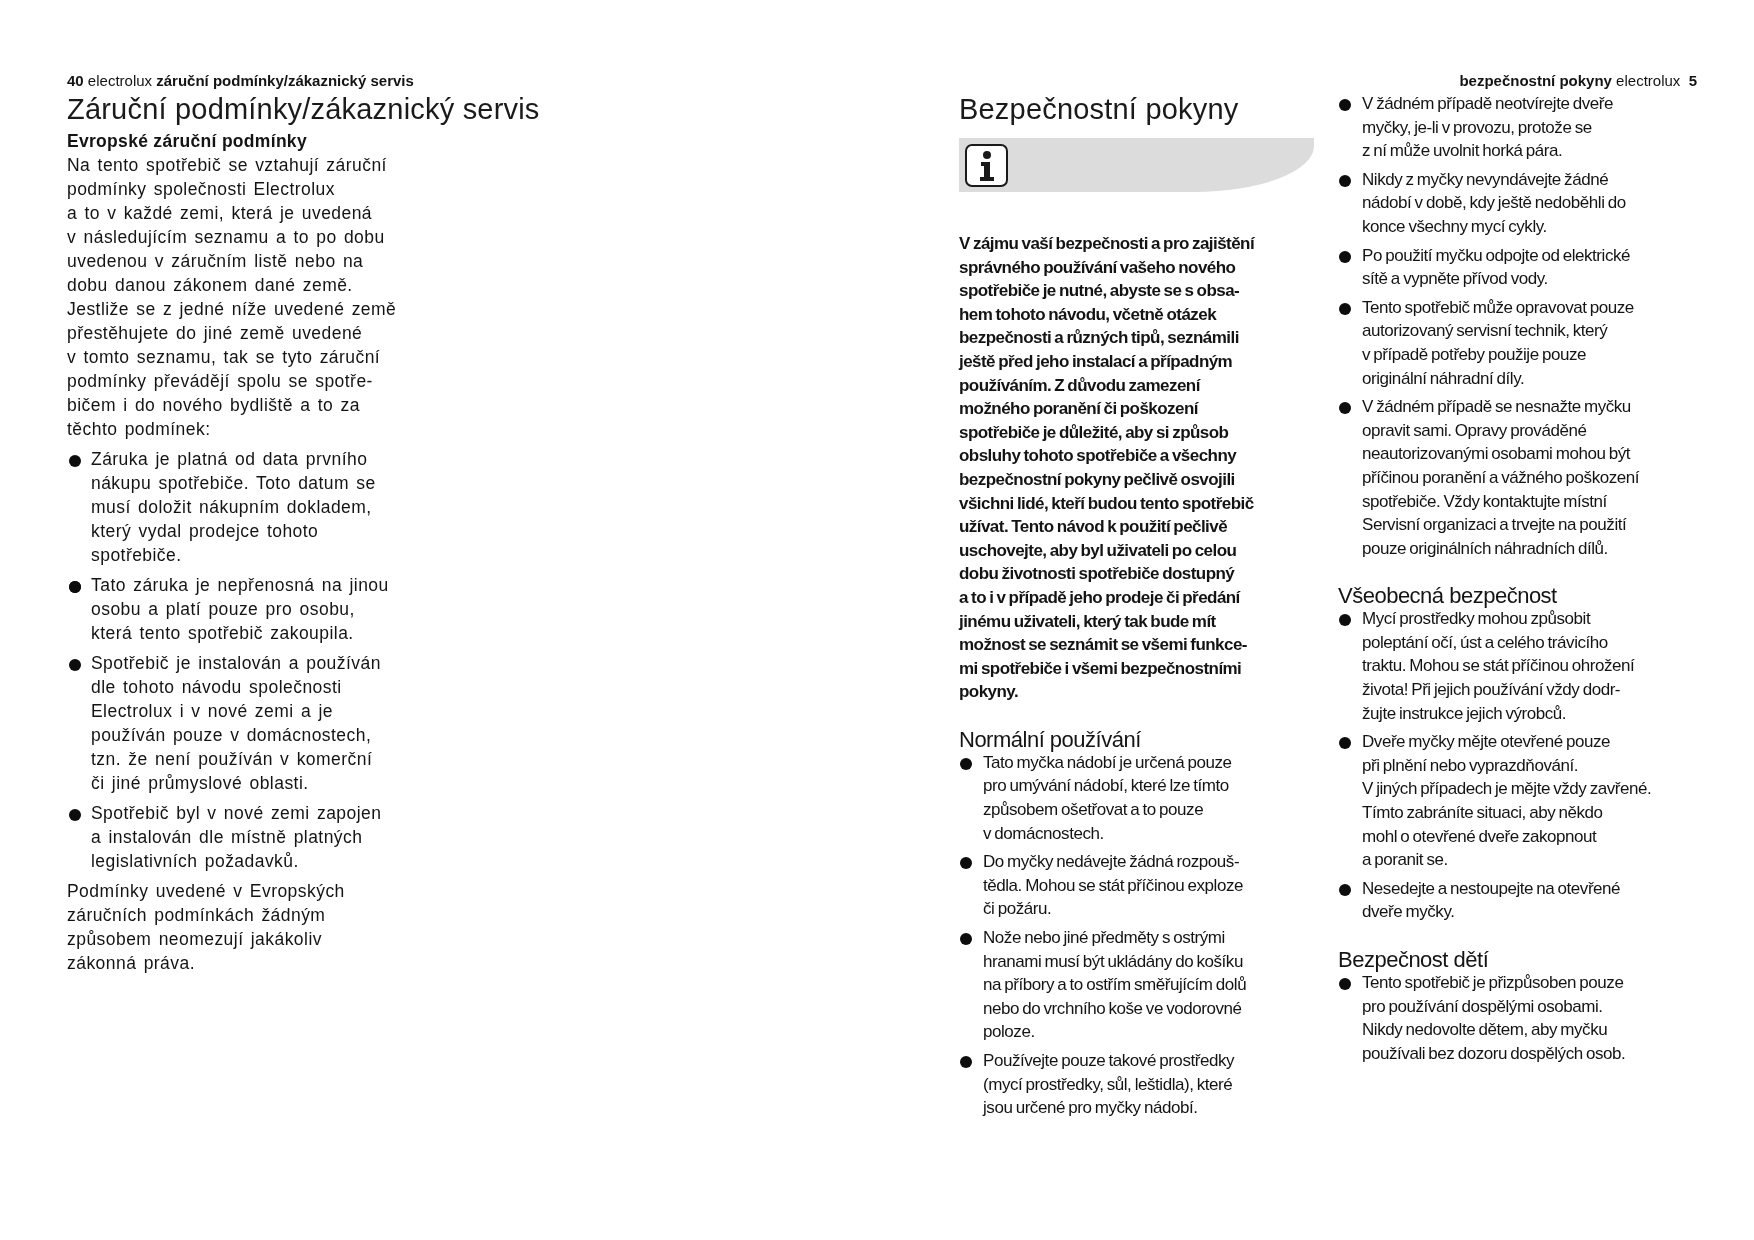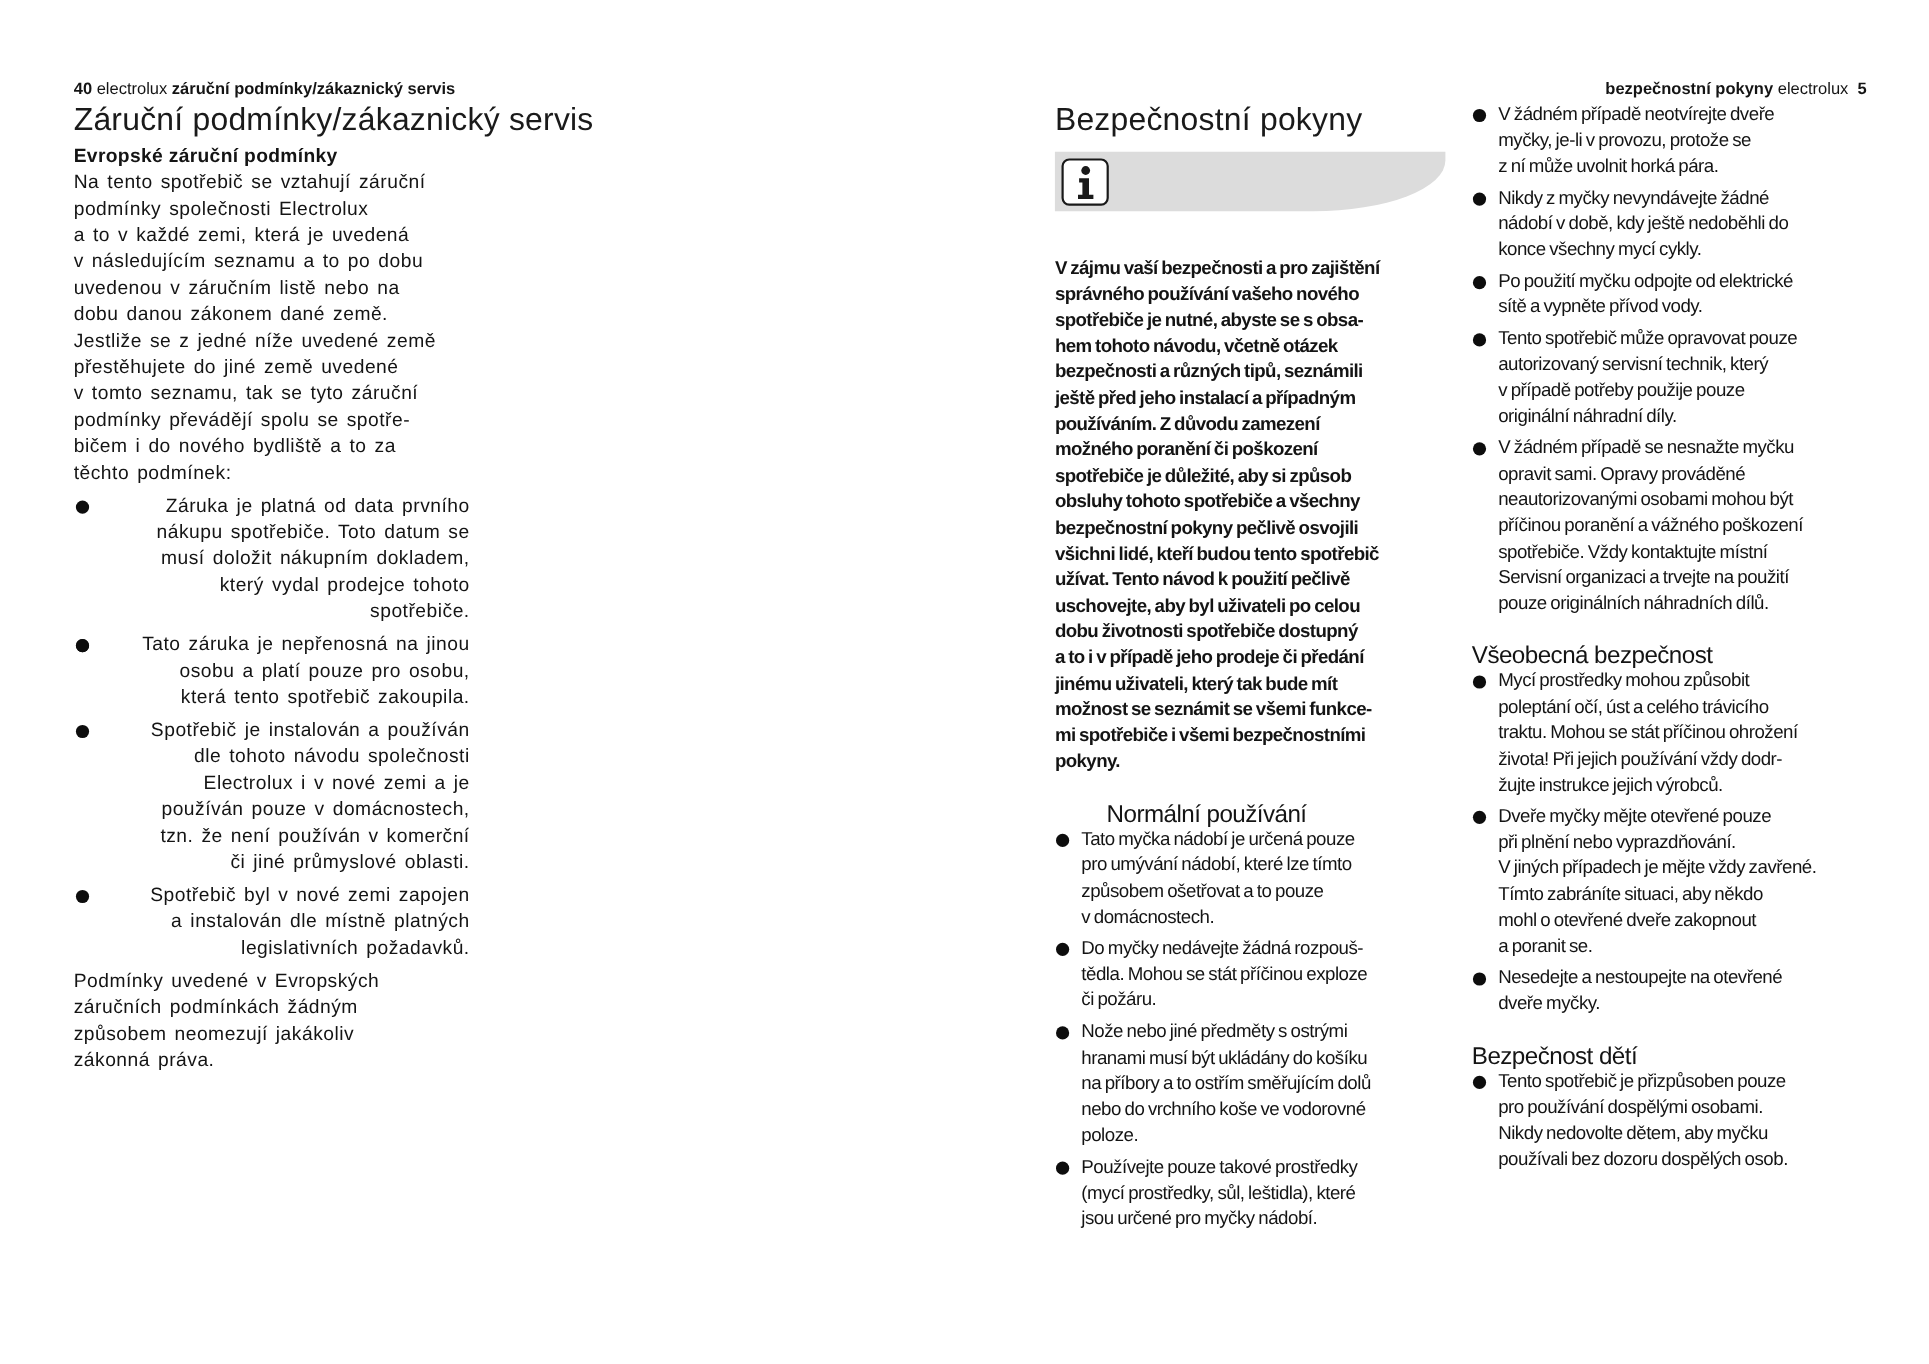--- a/index.html
+++ b/index.html
@@ -19,21 +19,21 @@
   .left-col { position: absolute; left: 67px; top: 92px; width: 360px; }
   .left-title { font-size: 29px; line-height: 34px; font-weight: normal; letter-spacing: 0.2px; white-space: nowrap; color: #1a1a1a; }
   .left-sub { font-size: 17.5px; font-weight: bold; line-height: 24px; margin-top: 3px; letter-spacing: 0.3px; }
   .left-body { font-size: 17.5px; line-height: 24px; letter-spacing: 0.45px; word-spacing: 2px; }
   .left-body p { white-space: pre-line; }
   .bullets { list-style: none; }
   .bullets li { position: relative; padding-left: 24px; white-space: pre-line; }
   .bullets li .dot {
     position: absolute; left: 2px; top: 8px; width: 12px; height: 12px; border-radius: 50%; background: #0d0d0d;
   }
-  .left-body .bullets { margin-top: 6px; text-align: right; }
+  .left-body .bullets { margin-top: 6px; }
   .left-body .bullets li { margin-bottom: 6px; }
   .left-body .closing { margin-top: 0; }
 
   
   .r-col1 { position: absolute; left: 959px; top: 92px; width: 360px; }
   .r-title { font-size: 29px; line-height: 34px; font-weight: normal; color: #1a1a1a; white-space: nowrap; letter-spacing: 0.2px; }
   .info-band {
     position: relative; margin-top: 12px; width: 355px; height: 54px;
     background: #dcdcdc; border-top-right-radius: 0; border-bottom-right-radius: 120px 46px;
   }
@@ -42,21 +42,21 @@
     border: 2px solid #1a1a1a; border-radius: 7px; background: #ffffff;
     display: flex; align-items: center; justify-content: center;
   }
   .intro {
     margin-top: 40px; font-size: 17px; line-height: 23.6px; font-weight: bold; letter-spacing: -0.55px; word-spacing: -1px; white-space: pre-line;
   }
   .r-sect-head { font-size: 22px; font-weight: normal; line-height: 23px; letter-spacing: -0.5px; }
   .r-body { font-size: 17px; line-height: 23.6px; letter-spacing: -0.45px; word-spacing: -1px; }
   .r-body .bullets li { margin-bottom: 5px; padding-left: 24px; }
   .r-body .bullets li .dot { left: 1px; top: 7px; width: 12px; height: 12px; }
-  .normal-head { margin-top: 24px; margin-left: 47px; }
+  .normal-head { margin-top: 24px; }
 
   
   .r-col2 { position: absolute; left: 1338px; top: 92px; width: 370px; }
   .gen-head { margin-top: 24px; }
   .child-head { margin-top: 24px; }
 </style>
 </head>
 <body>
 
 <div class="page-header hdr-left">

